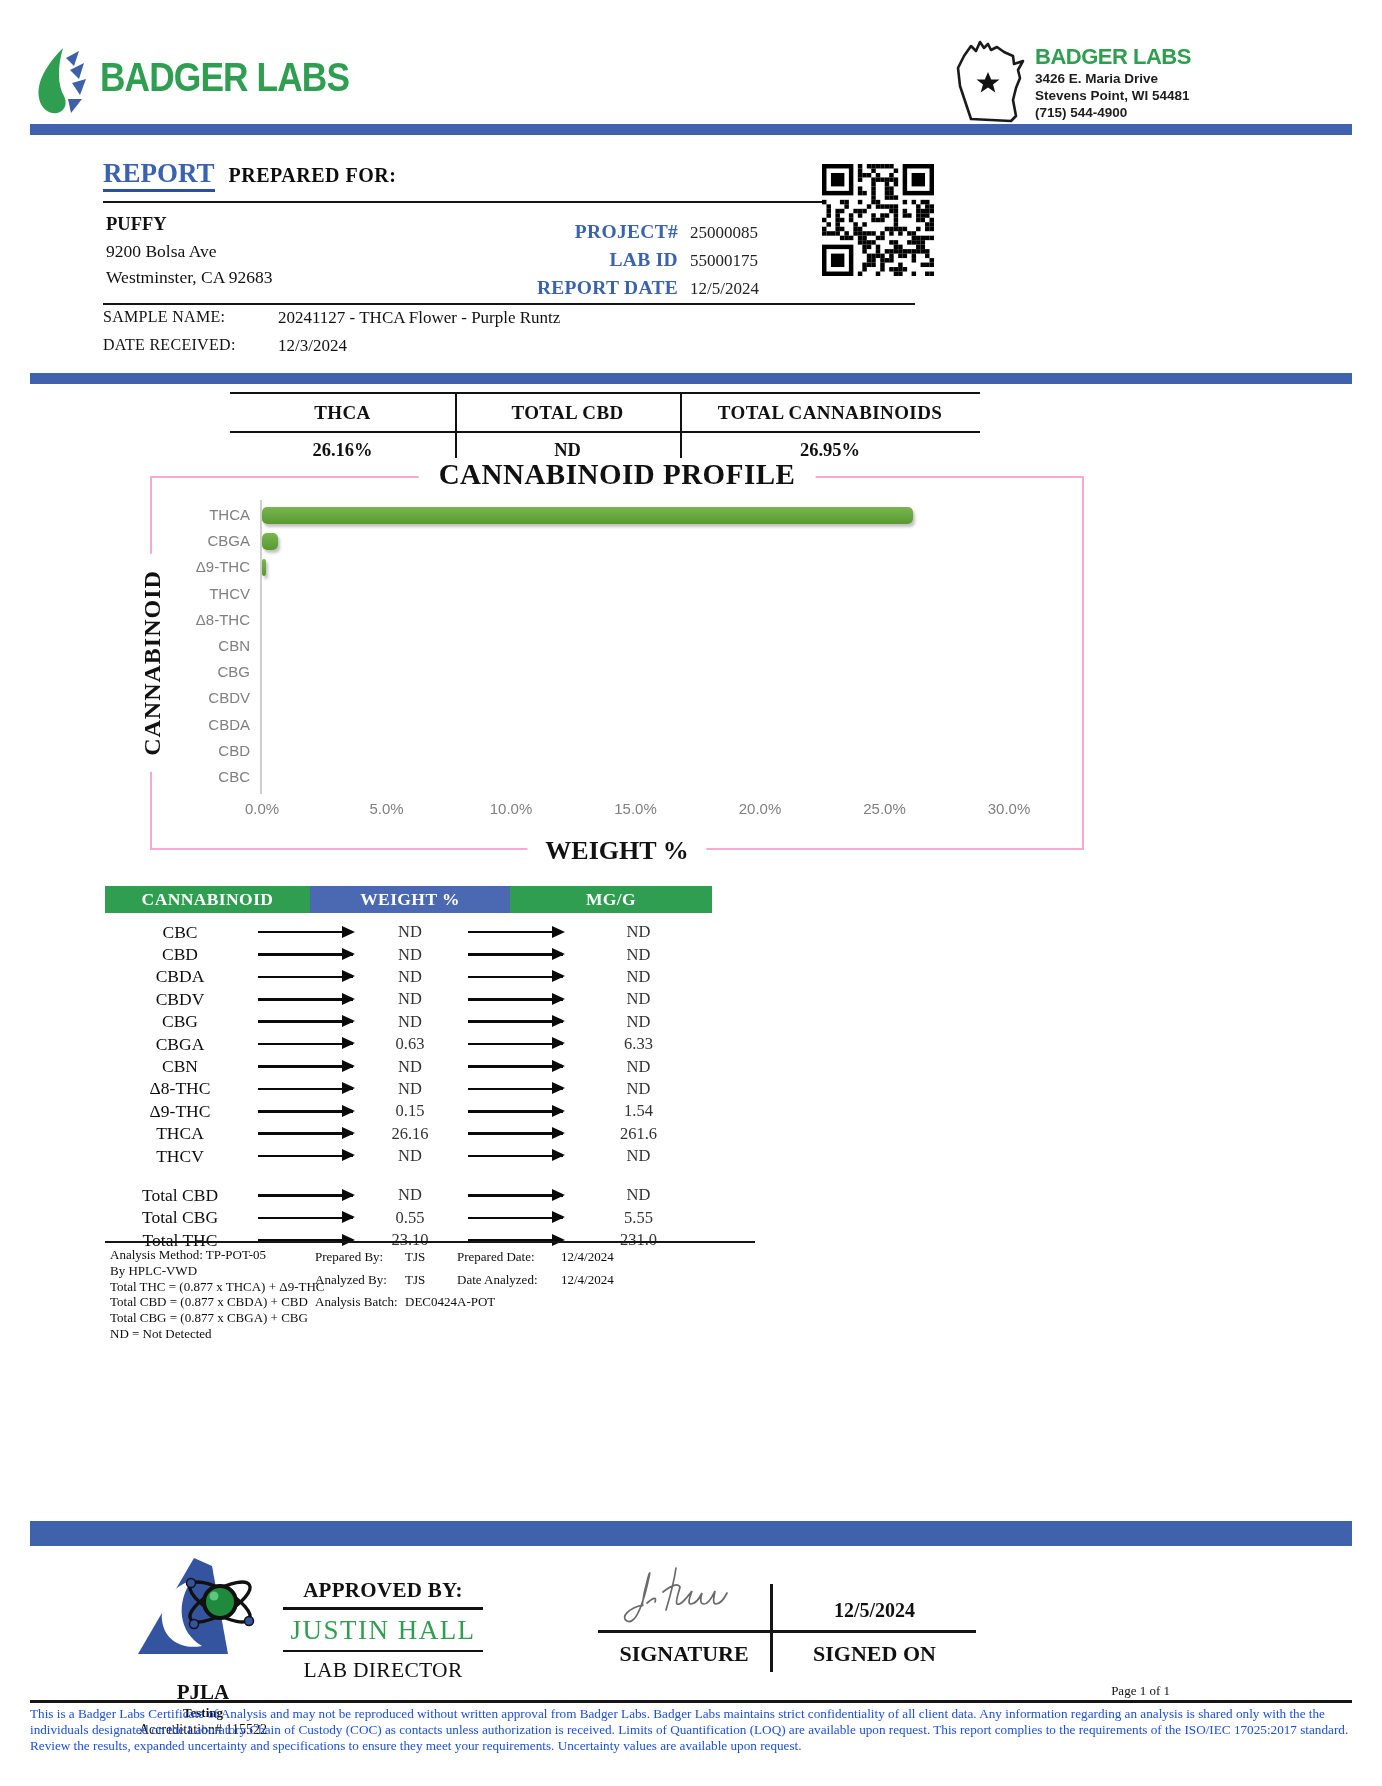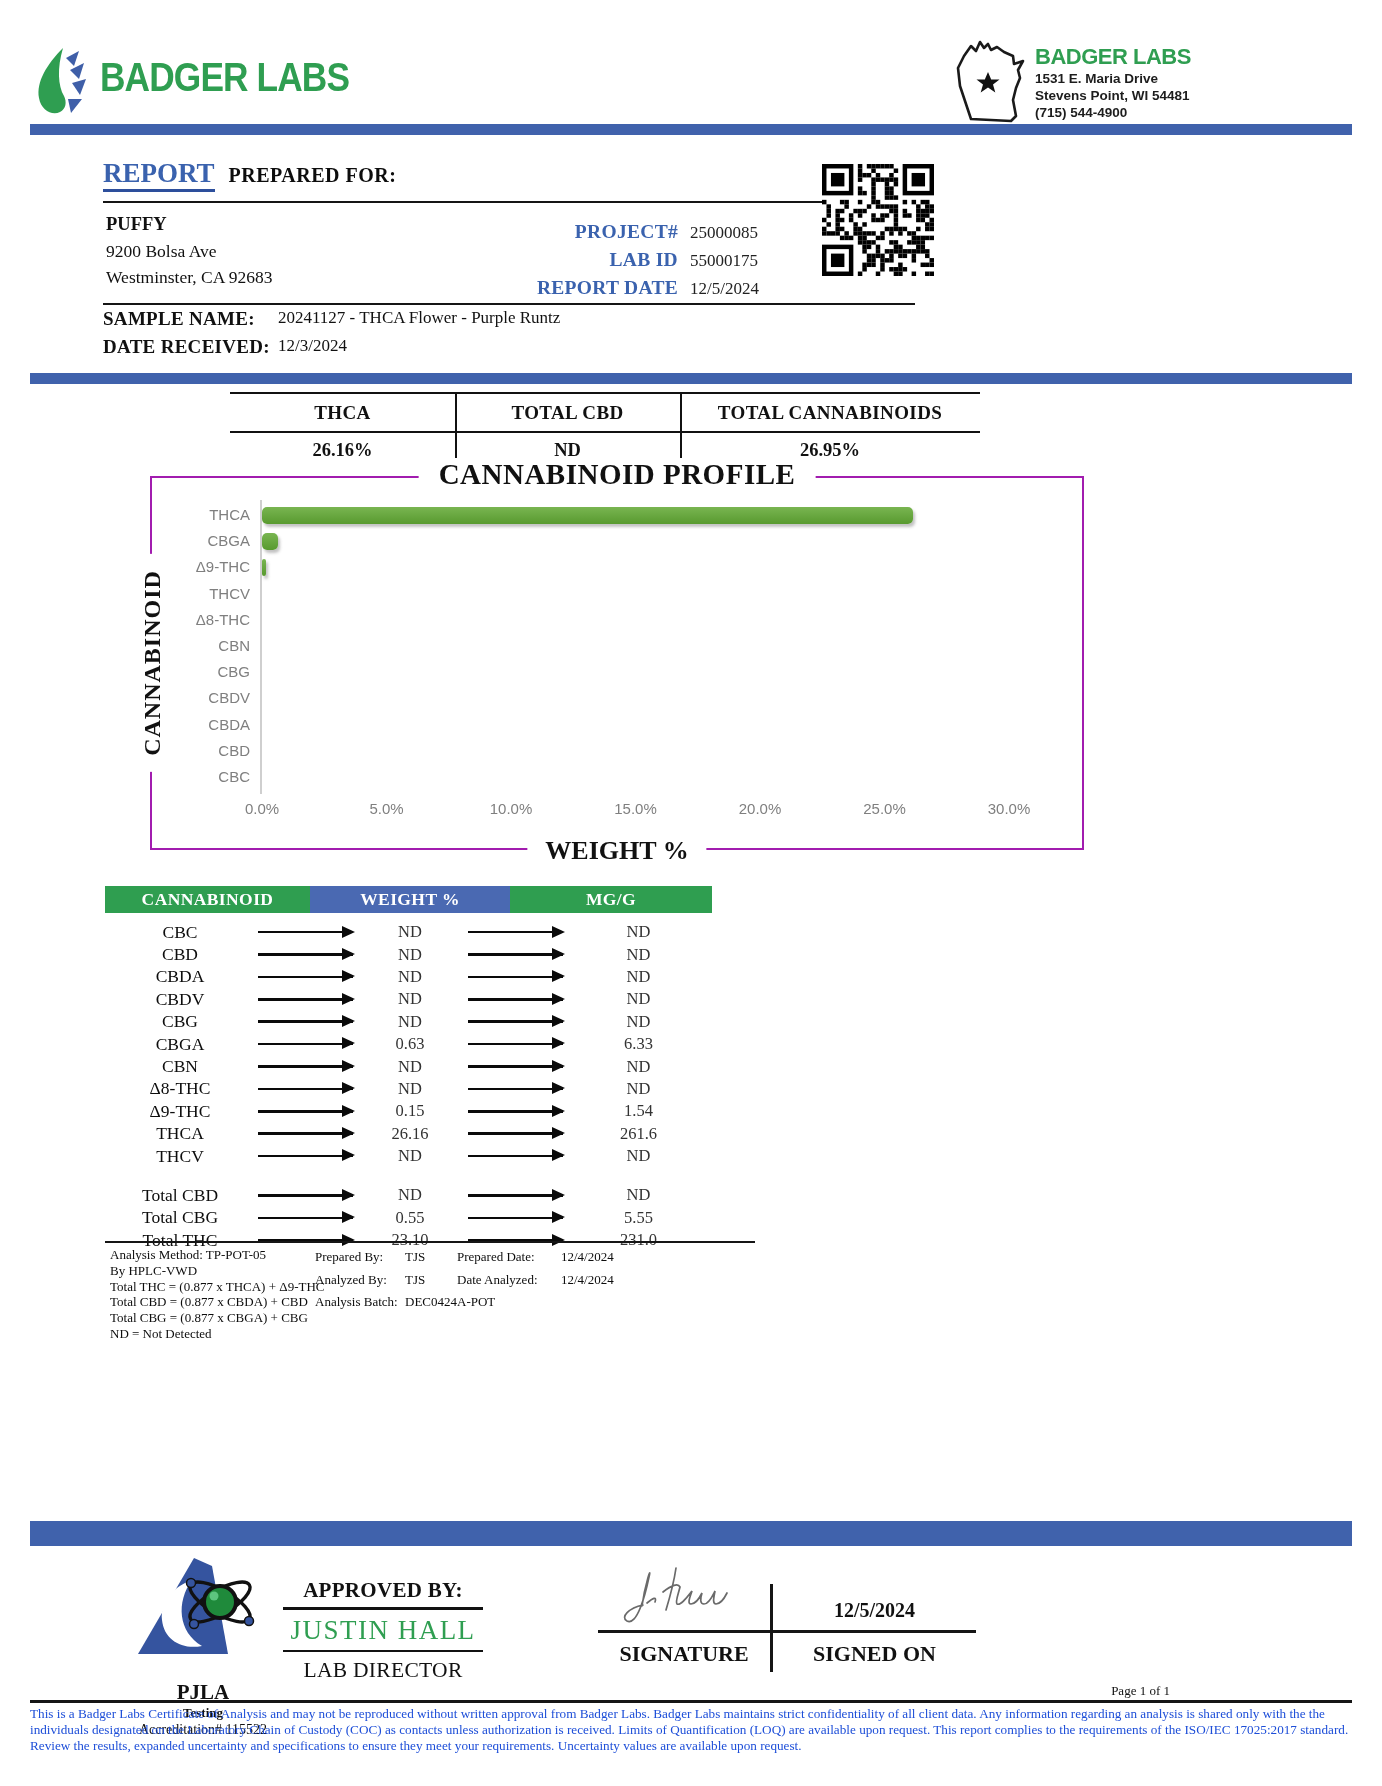--- a/index.html
+++ b/index.html
@@ -31,34 +31,34 @@
   #rep-line-top{left:103px;top:201px;width:812px;height:2px;}
   #rep-line-bot{left:103px;top:303px;width:812px;height:2px;}
   #client{left:106px;top:211px;font-size:17.5px;line-height:26.5px;}
   #client .cname{font-weight:700;font-size:18.5px;}
   #proj-grid{left:420px;top:221px;display:grid;grid-template-columns:270px 165px;row-gap:6px;align-items:baseline;}
   .plabel{font-weight:700;font-size:19.5px;color:#3a62ae;text-align:right;padding-right:12px;letter-spacing:.3px;}
   .pvalue{font-size:17px;color:#222;}
   #qr{left:822px;top:164px;}
   #sample-row{left:103px;top:308px;}
   #received-row{left:103px;top:336px;}
-  .srow-label{font-weight:700;font-size:19px;letter-spacing:.3px;}
+  .srow-label{font-weight:400;font-size:16px;letter-spacing:.3px;}
   .srow-value{position:absolute;left:175px;font-size:17px;white-space:nowrap;font-weight:400;}
 
   
   #summary{left:230px;top:392px;width:750px;border-top:2.2px solid #111;}
   .sum-grid{display:grid;grid-template-columns:225px 225px 300px;}
   .sum-cell{text-align:center;}
   #sum-heads .sum-cell{font-weight:700;font-size:19px;letter-spacing:.4px;padding:8px 0 7px;}
   #sum-line{height:2px;background:#111;width:100%;}
   #sum-vals .sum-cell{font-weight:700;font-size:18.5px;padding:7px 0;}
   .sum-div{position:absolute;top:0;width:2px;height:68px;background:#111;}
 
   
-  #chart{left:150px;top:476px;width:930px;height:370px;border:2px solid #a21caf;}
+  #chart{left:150px;top:476px;width:930px;height:370px;border:2px solid #f9a8d4;}
   #chart-title{top:-20px;left:50%;transform:translateX(-50%);background:#fff;padding:0 20px;
                font-weight:700;font-size:29px;letter-spacing:.5px;white-space:nowrap;}
   #chart-xlabel{bottom:-18px;left:50%;transform:translateX(-50%);background:#fff;padding:0 18px;
                font-weight:700;font-size:26px;white-space:nowrap;}
   #chart-ylabel{left:0;top:50%;transform:translate(-50%,-50%) rotate(-90deg);background:#fff;padding:0 16px;
                font-weight:700;font-size:24px;letter-spacing:1px;white-space:nowrap;}
   #c-labels{left:0;top:24px;width:98px;}
   .c-lab{height:26.2px;line-height:26.2px;text-align:right;font-family:"Liberation Sans",sans-serif;
          font-size:15px;color:#7f7f7f;}
   #c-axis{left:108px;top:22px;width:1.6px;height:294px;background:#cfcfcf;}
@@ -126,21 +126,21 @@
   </svg>
   <div id="brand-left" class="abs">BADGER LABS</div>
 
 
   <svg id="wi-map" class="abs" width="80" height="94" viewBox="0 0 80 94">
     <path fill="#fff" stroke="#1a1a1a" stroke-width="2.6" stroke-linejoin="round" d="M14 22 L21 12 L26 17 L30 8 L34 14 L38 10 L41 16 L47 13 L54 18 L63 22 L64 30 L73 27 L68 36 L70 44 L66 54 L63 66 L66 82 L61 87 L21 85 L16 70 L10 52 L8 34 Z"></path>
     <path fill="#111" d="M38 38 L41.2 45.4 L49.5 45.6 L43 50.4 L45.3 58.4 L38 53.6 L30.7 58.4 L33 50.4 L26.5 45.6 L34.8 45.4 Z"></path>
   </svg>
   <div id="lab-block" class="abs">
     <div id="lab-name">BADGER LABS</div>
-    <div class="lab-addr">1531 E. Maria Drive</div>
+    <div class="lab-addr">3426 E. Maria Drive</div>
     <div class="lab-addr">Stevens Point, WI 54481</div>
     <div class="lab-addr">(715) 544-4900</div>
   </div>
 
   <div id="rule1" class="abs blue-rule"></div>
 
   <div id="rep-title" class="abs">
     <span class="blue">REPORT</span>
     <span class="rest">PREPARED FOR:</span>
   </div>

